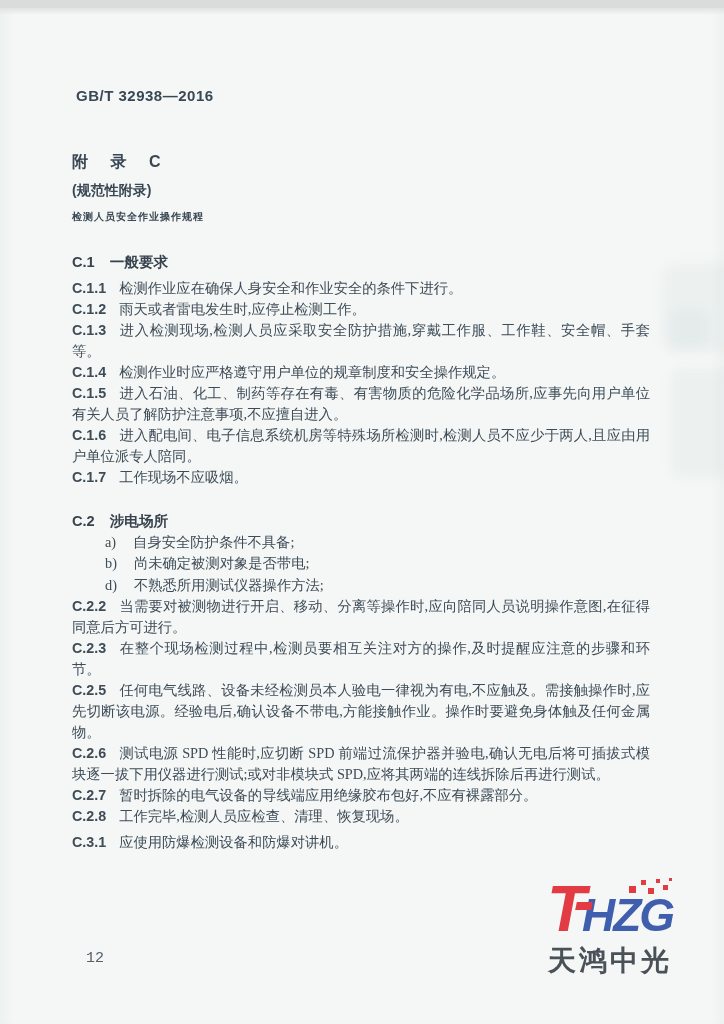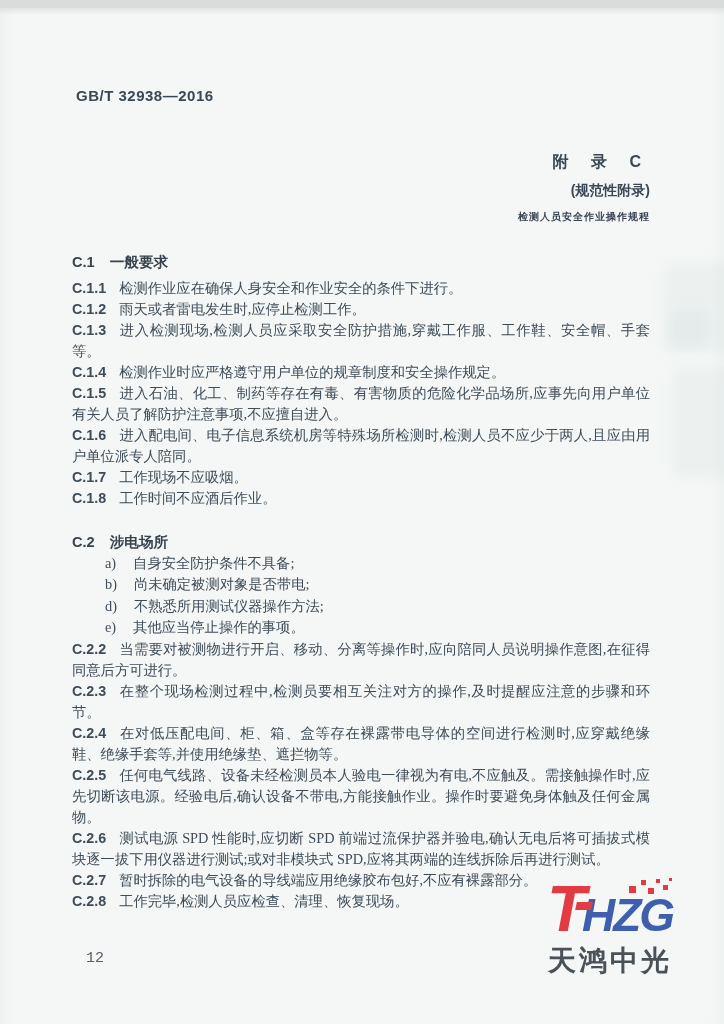--- a/index.html
+++ b/index.html
@@ -21,21 +21,21 @@
   .sm3 { right:14px; top:300px;  width:40px; height:40px; }
 
   .std-header {
     position:absolute; left:76px; top:79px;
     font-family:"Liberation Sans","DejaVu Sans",sans-serif;
     font-weight:bold; font-size:15px; letter-spacing:0.5px; color:#3a4754;
   }
 
   .content { position:absolute; left:72px; top:0; width:578px; }
 
-  .title-block { margin-top:142px; text-align:right;
+  .title-block { margin-top:142px; text-align:left;
     font-family:"Liberation Sans","DejaVu Sans",sans-serif; font-weight:bold; color:#3a4754; }
   .title-l1 { font-size:16px; letter-spacing:9px; line-height:24px; }
   .title-l2 { font-size:14px; line-height:24px; margin-top:4px; }
   .title-l3 { font-size:10px; letter-spacing:1px; line-height:24px; margin-top:3px; }
 
   h2.sec { margin:22px 0 0 0; font-size:14.6px; line-height:22px;
     font-family:"Liberation Sans","DejaVu Sans",sans-serif; font-weight:bold; color:#38434e; }
   h2.sec .num { margin-right:15px; }
   h2.first { margin-top:22px; }
 
@@ -86,39 +86,37 @@
       <span class="num">C.1</span><span>一般要求</span>
     </h2>
 
     <p class="item first-item"><span class="num">C.1.1</span><span>检测作业应在确保人身安全和作业安全的条件下进行。</span></p>
     <p class="item"><span class="num">C.1.2</span><span>雨天或者雷电发生时,应停止检测工作。</span></p>
     <p class="item"><span class="num">C.1.3</span><span>进入检测现场,检测人员应采取安全防护措施,穿戴工作服、工作鞋、安全帽、手套等。</span></p>
     <p class="item"><span class="num">C.1.4</span><span>检测作业时应严格遵守用户单位的规章制度和安全操作规定。</span></p>
     <p class="item"><span class="num">C.1.5</span><span>进入石油、化工、制药等存在有毒、有害物质的危险化学品场所,应事先向用户单位有关人员了解防护注意事项,不应擅自进入。</span></p>
     <p class="item"><span class="num">C.1.6</span><span>进入配电间、电子信息系统机房等特殊场所检测时,检测人员不应少于两人,且应由用户单位派专人陪同。</span></p>
     <p class="item"><span class="num">C.1.7</span><span>工作现场不应吸烟。</span></p>
-    <p class="item"><span class="num">C.1.8</span><span>工作时间不应酒后作业。</span></p>
 
     <h2 class="sec">
       <span class="num">C.2</span><span>涉电场所</span>
     </h2>
 
     <p class="sub"><span class="letter">a)</span><span>自身安全防护条件不具备;</span></p>
     <p class="sub"><span class="letter">b)</span><span>尚未确定被测对象是否带电;</span></p>
     <p class="sub"><span class="letter">d)</span><span>不熟悉所用测试仪器操作方法;</span></p>
-    <p class="sub"><span class="letter">e)</span><span>其他应当停止操作的事项。</span></p>
     <p class="item"><span class="num">C.2.2</span><span>当需要对被测物进行开启、移动、分离等操作时,应向陪同人员说明操作意图,在征得同意后方可进行。</span></p>
     <p class="item"><span class="num">C.2.3</span><span>在整个现场检测过程中,检测员要相互关注对方的操作,及时提醒应注意的步骤和环节。</span></p>
-    <p class="item"><span class="num">C.2.4</span><span>在对低压配电间、柜、箱、盒等存在裸露带电导体的空间进行检测时,应穿戴绝缘鞋、绝缘手套等,并使用绝缘垫、遮拦物等。</span></p>
     <p class="item"><span class="num">C.2.5</span><span>任何电气线路、设备未经检测员本人验电一律视为有电,不应触及。需接触操作时,应先切断该电源。经验电后,确认设备不带电,方能接触作业。操作时要避免身体触及任何金属物。</span></p>
     <p class="item"><span class="num">C.2.6</span><span>测试电源 SPD 性能时,应切断 SPD 前端过流保护器并验电,确认无电后将可插拔式模块逐一拔下用仪器进行测试;或对非模块式 SPD,应将其两端的连线拆除后再进行测试。</span></p>
     <p class="item"><span class="num">C.2.7</span><span>暂时拆除的电气设备的导线端应用绝缘胶布包好,不应有裸露部分。</span></p>
     <p class="item"><span class="num">C.2.8</span><span>工作完毕,检测人员应检查、清理、恢复现场。</span></p>
 
 
+    <p class="item first-item"><span class="num">C.3.1</span><span>应使用防爆检测设备和防爆对讲机。</span></p>
 
   </div>
 
   <div class="page-number">12</div>
 
   <div class="logo">
     <div class="logo-mark">
       <span class="lt">T</span><span class="lhzg">HZG</span>
       <span class="hdash"></span>
       <span class="px p1"></span>

